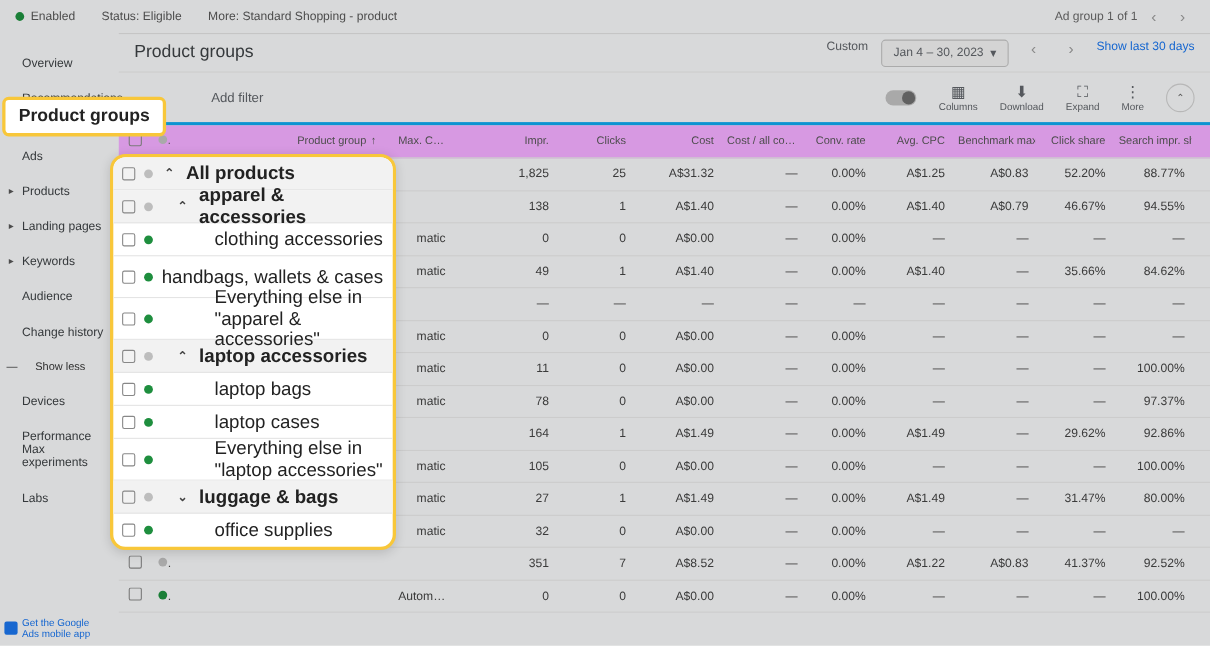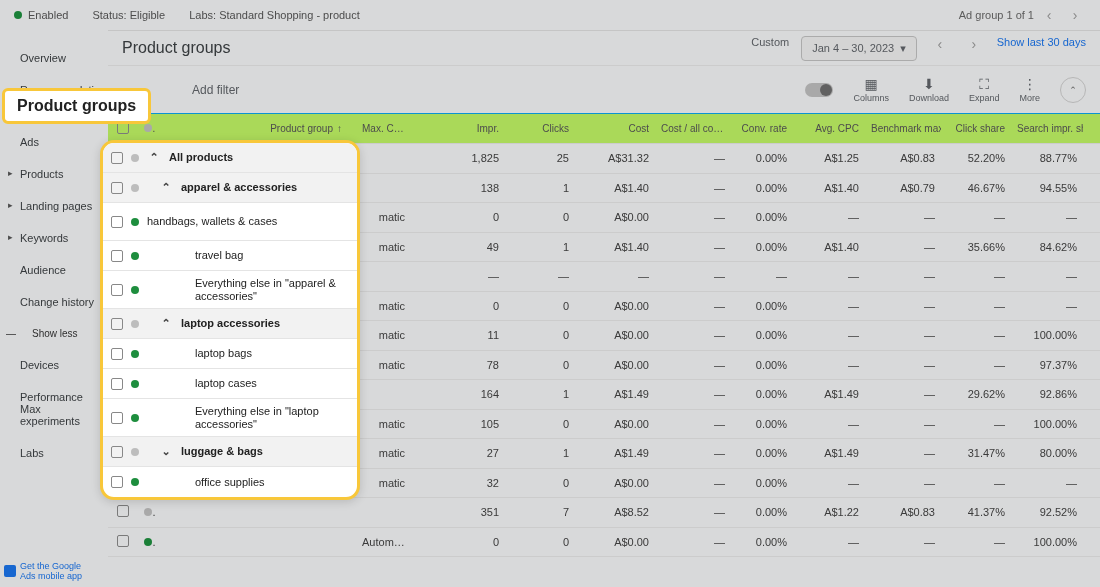--- a/index.html
+++ b/index.html
@@ -26,33 +26,33 @@
 .promo .sq { width: 12px; height: 12px; background: #1a73e8; border-radius: 2px; }
 
 
 .header { position: absolute; left: 108px; right: 0; top: 30px; height: 36px; border-top: 1px solid #dcdcdc; border-bottom: 1px solid #e4e4e4; display: flex; align-items: center; padding: 0 14px; }
 .page-title { font-size: 16px; color: #3c4043; font-weight: 400; }
 .header-right { margin-left: auto; display: flex; align-items: flex-start; gap: 12px; font-size: 11px; color: #5f6368; }
 .date-pill { border: 1px solid #bfbfbf; border-radius: 4px; padding: 5px 10px; display: flex; align-items: center; gap: 6px; background: #ededed; }
 .link-blue { color: #1a73e8; }
 
 
-.toolbar { position: absolute; left: 108px; right: 0; top: 66px; height: 48px; display: flex; align-items: center; padding: 0 14px; border-bottom: 1px solid #0ea5e9; }
+.toolbar { position: absolute; left: 108px; right: 0; top: 66px; height: 48px; display: flex; align-items: center; padding: 0 14px; border-bottom: 3px solid #0ea5e9; }
 .addfilter { font-size: 12px; color: #5f6368; margin-left: 70px; }
 .toolbar-right { margin-left: auto; display: flex; align-items: center; gap: 20px; font-size: 9px; color: #5f6368; }
 .tr-item { display: flex; flex-direction: column; align-items: center; gap: 2px; }
 .tr-icon { font-size: 14px; line-height: 1; }
 .toggle { width: 28px; height: 14px; border-radius: 7px; background: #bdbdbd; position: relative; }
 .toggle::after { content: ""; position: absolute; right: 1px; top: 1px; width: 12px; height: 12px; background: #6d6d6d; border-radius: 50%; }
 .expander { width: 26px; height: 26px; border: 1px solid #ccc; border-radius: 50%; display: flex; align-items: center; justify-content: center; color: #666; }
 
 
 .table { position: absolute; left: 108px; right: 0; top: 114px; bottom: 0; font-size: 11px; color: #424242; }
 .row { display: flex; align-items: center; height: 29.5px; border-bottom: 1px solid #e4e4e4; }
-.row.head { height: 30px; background: #bef264; }
+.row.head { height: 30px; background: #f0abfc; }
 .cell { padding: 0 6px; text-align: right; overflow: hidden; white-space: nowrap; text-overflow: ellipsis; }
 .c-cb { width: 30px; text-align: center; }
 .c-dot { width: 18px; text-align: center; }
 .c-name { width: 200px; text-align: left; }
 .c-max { width: 55px; }
 .c-imp { width: 94px; }
 .c-clk { width: 70px; }
 .c-cost { width: 80px; }
 .c-cac { width: 76px; }
 .c-conv { width: 62px; }
@@ -75,36 +75,36 @@
 
 .panel { position: absolute; left: 100px; top: 140px; width: 260px; background: #fff; border: 3px solid #f8c73a; border-radius: 14px; z-index: 6; box-shadow: 0 2px 10px rgba(0,0,0,0.15); overflow: hidden; }
 .prow { display: flex; align-items: center; height: 30px; border-bottom: 1px solid #e4e4e4; padding: 0 8px; gap: 8px; font-size: 12px; color: #222; }
 .prow.parent { background: #f2f2f2; font-weight: 700; }
 .prow:last-child { border-bottom: none; }
 .prow .pcb { width: 12px; height: 12px; border: 1.5px solid #888; border-radius: 2px; flex-shrink: 0; }
 .prow .pdt { width: 8px; height: 8px; border-radius: 50%; flex-shrink: 0; }
 .prow .pdt.g { background: #1e8e3e; }
 .prow .pdt.gr { background: #bdbdbd; }
 .prow .pchev { width: 14px; text-align: center; font-size: 11px; color: #444; flex-shrink: 0; }
-.prow .plabel { flex: 1; line-height: 1.15; font-size: 11px; }
+.prow .plabel { flex: 1; line-height: 1.15; font-size: 17px; }
 .prow.tall { height: 38px; }
 </style>
 </head>
 <body>
 
 <div class="dimmer">
 
   <div class="topbar">
     <span class="dot"></span>
     <span>Enabled</span>
     <span class="sep"></span>
     <span>Status:</span>&nbsp;
     <span>Eligible</span>
     <span class="sep"></span>
-    <span>Labs:</span>&nbsp;
+    <span>More:</span>&nbsp;
     <span>Standard Shopping - product</span>
     <div class="topbar-right">
       <span>Ad group 1 of 1</span>
       <span class="chev">‹</span>
       <span class="chev">›</span>
     </div>
   </div>
 
   <div class="leftnav">
     <div class="item">Overview</div>
@@ -408,29 +408,29 @@
       <span class="pdt gr"></span>
       <span class="pchev">⌃</span>
       <span class="plabel">All products</span>
     </div>
     <div class="prow parent">
       <span class="pcb"></span>
       <span class="pdt gr"></span>
       <span class="pchev" style="margin-left:12px">⌃</span>
       <span class="plabel">apparel &amp; accessories</span>
     </div>
+    <div class="prow">
+      <span class="pcb"></span>
+      <span class="pdt g"></span>
+      <span class="plabel" style="margin-left:48px">clothing accessories</span>
+    </div>
     <div class="prow tall">
       <span class="pcb"></span>
       <span class="pdt g"></span>
       <span class="plabel" style="">handbags, wallets &amp; cases</span>
-    </div>
-    <div class="prow">
-      <span class="pcb"></span>
-      <span class="pdt g"></span>
-      <span class="plabel" style="margin-left:48px">travel bag</span>
     </div>
     <div class="prow tall">
       <span class="pcb"></span>
       <span class="pdt g"></span>
       <span class="plabel" style="margin-left:48px">Everything else in "apparel &amp; accessories"</span>
     </div>
     <div class="prow parent">
       <span class="pcb"></span>
       <span class="pdt gr"></span>
       <span class="pchev" style="margin-left:12px">⌃</span>

